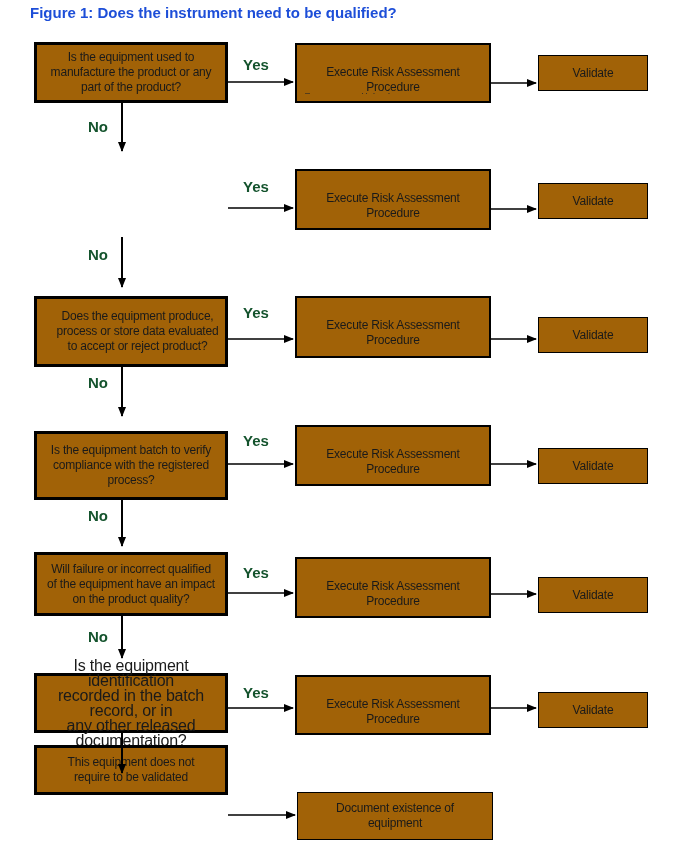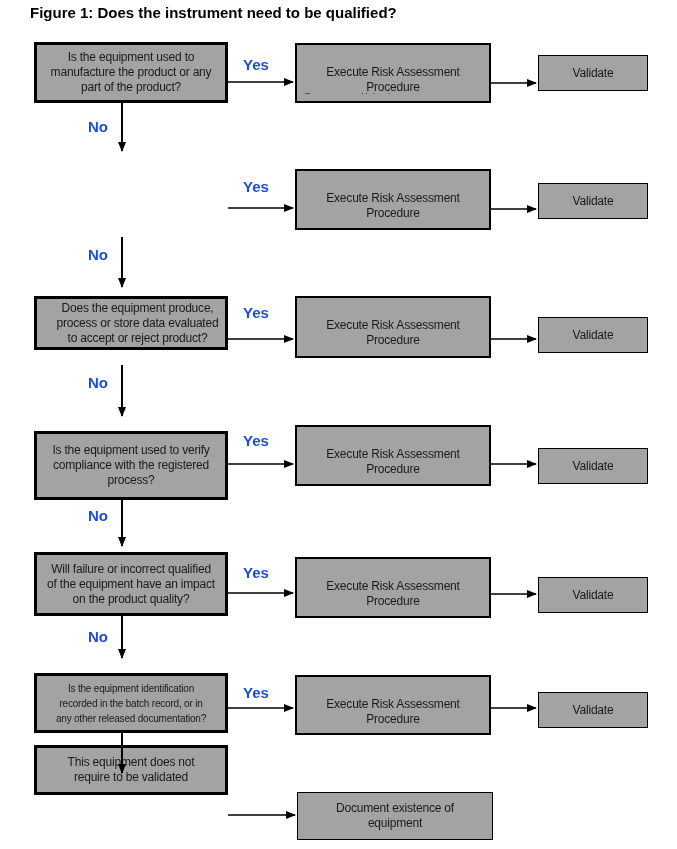--- a/index.html
+++ b/index.html
@@ -1,32 +1,32 @@
 <!DOCTYPE html>
 <html><head>
 <meta charset="utf-8">
 <style>
   html,body{margin:0;padding:0;background:#ffffff;}
   #canvas{
     position:relative;width:677px;height:849px;background:#fff;
     font-family:"Liberation Sans","DejaVu Sans",sans-serif;color:#1a1a1a;overflow:hidden;
   }
   .title{
-    position:absolute;left:30px;top:4px;font-size:15px;font-weight:bold;color:#000000;
+    position:absolute;left:30px;top:4px;font-size:15px;font-weight:bold;color:#1d4ed8;
     white-space:nowrap;
     text-align:center;
   }
-  .box{position:absolute;box-sizing:border-box;background:#a3a3a3;display:flex;align-items:center;justify-content:center;text-align:center;}
+  .box{position:absolute;box-sizing:border-box;background:#a16207;display:flex;align-items:center;justify-content:center;text-align:center;}
   .qbox{left:34px;width:194px;border:3px solid #000;}
   .ebox{left:295px;width:196px;border:2px solid #000;align-items:flex-start;padding-top:20px;}
   .vbox{left:538px;width:110px;border:1px solid #000;}
   .dbox{left:297px;width:196px;border:1px solid #000;}
   .fbox{left:34px;width:194px;border:3px solid #000;}
   .txt{white-space:pre-line;font-size:12px;line-height:15px;letter-spacing:-0.2px;}
-  .branch{position:absolute;font-size:15px;font-weight:bold;color:#1d4ed8;}
+  .branch{position:absolute;font-size:15px;font-weight:bold;color:#14532d;}
   .yes{left:243px;}
   .no{left:76px;width:44px;text-align:center;}
   .artifact{
     position:absolute;left:305px;width:176px;font-size:9px;color:#2a2a2a;
     letter-spacing:1px;overflow:hidden;height:8px;line-height:8px;text-align:left;
   }
   svg.arrows{position:absolute;left:0;top:0;pointer-events:none;}
 </style>
 </head>
 <body>
@@ -54,37 +54,37 @@
   <div class="branch yes" style="top:178px;">Yes</div>
   <div class="box ebox" style="top:169px;height:61px;">
     <span class="txt">Execute Risk Assessment
 Procedure</span>
   </div>
   <div class="box vbox" style="top:183px;height:36px;">
     <span class="txt">Validate</span>
   </div>
   <div class="branch no" style="top:246px;">No</div>
 
-  <div class="box qbox" style="top:296px;height:54px;padding-left:13px;">
+  <div class="box qbox" style="top:296px;height:71px;padding-left:13px;">
     <span class="txt">Does the equipment produce,
 process or store data evaluated
 to accept or reject product?</span>
   </div>
   <div class="branch yes" style="top:304px;">Yes</div>
   <div class="box ebox" style="top:296px;height:62px;">
     <span class="txt">Execute Risk Assessment
 Procedure</span>
   </div>
   <div class="box vbox" style="top:317px;height:36px;">
     <span class="txt">Validate</span>
   </div>
   <div class="branch no" style="top:374px;">No</div>
 
   <div class="box qbox" style="top:431px;height:69px;">
-    <span class="txt">Is the equipment used to verify
+    <span class="txt">Is the equipment batch to verify
 compliance with the registered
 process?</span>
   </div>
   <div class="branch yes" style="top:432px;">Yes</div>
   <div class="box ebox" style="top:425px;height:61px;">
     <span class="txt">Execute Risk Assessment
 Procedure</span>
   </div>
   <div class="box vbox" style="top:448px;height:36px;">
     <span class="txt">Validate</span>
@@ -100,21 +100,21 @@
   <div class="box ebox" style="top:557px;height:61px;">
     <span class="txt">Execute Risk Assessment
 Procedure</span>
   </div>
   <div class="box vbox" style="top:577px;height:36px;">
     <span class="txt">Validate</span>
   </div>
   <div class="branch no" style="top:628px;">No</div>
 
   <div class="box qbox" style="top:673px;height:60px;">
-    <span class="txt" style="font-size:10px;">Is the equipment identification
+    <span class="txt" style="font-size:16px;">Is the equipment identification
 recorded in the batch record, or in
 any other released documentation?</span>
   </div>
   <div class="branch yes" style="top:684px;">Yes</div>
   <div class="box ebox" style="top:675px;height:60px;">
     <span class="txt">Execute Risk Assessment
 Procedure</span>
   </div>
   <div class="box vbox" style="top:692px;height:36px;">
     <span class="txt">Validate</span>

